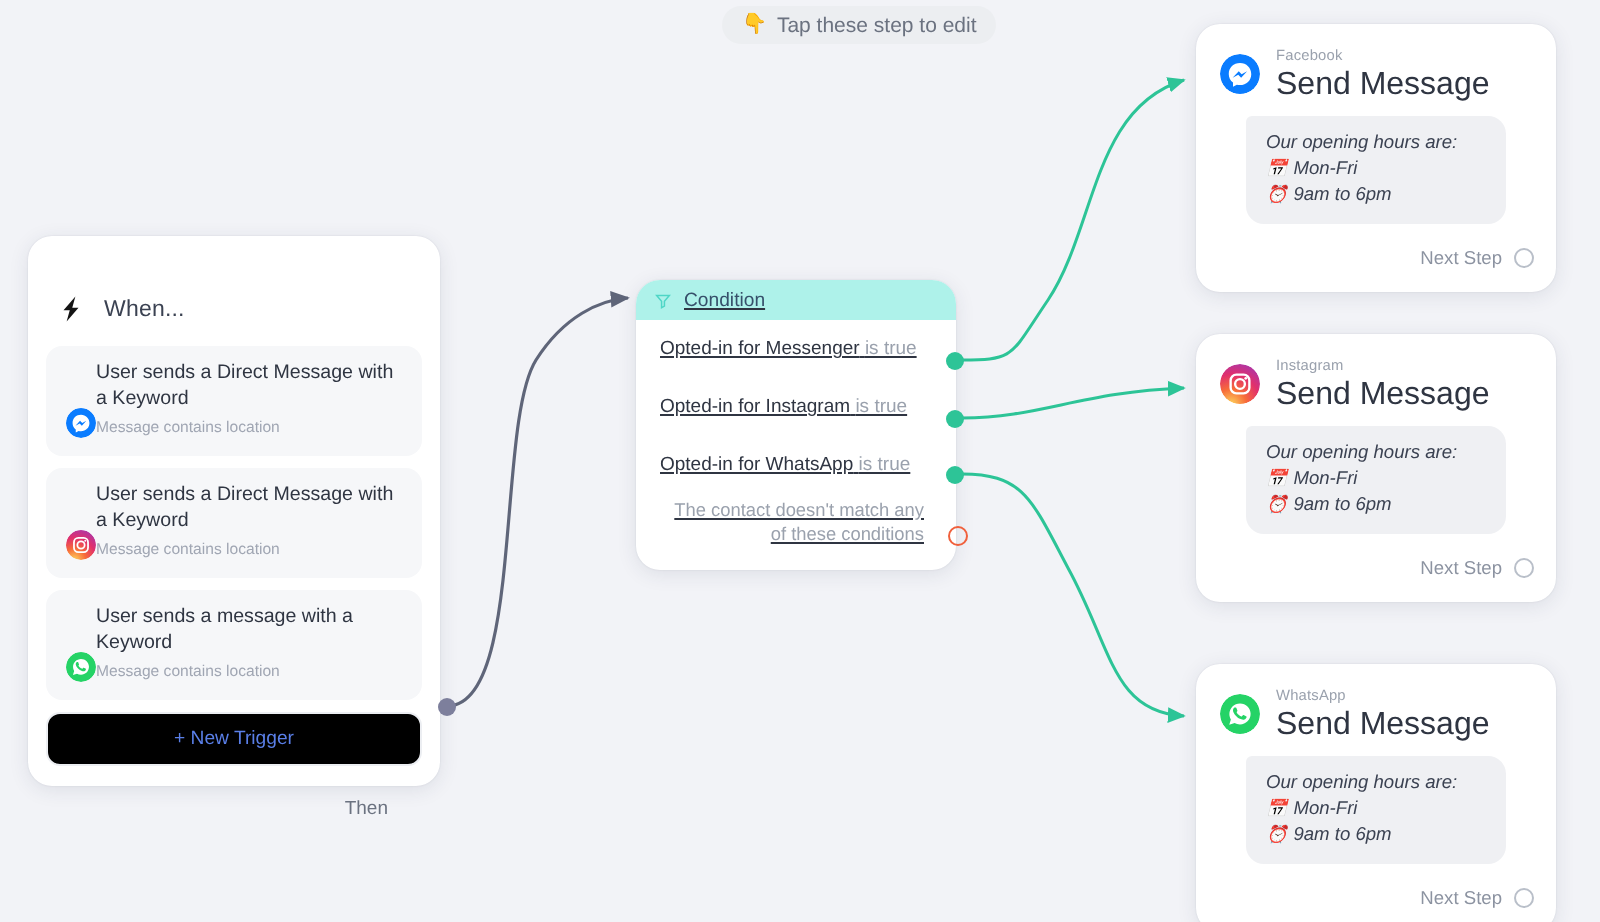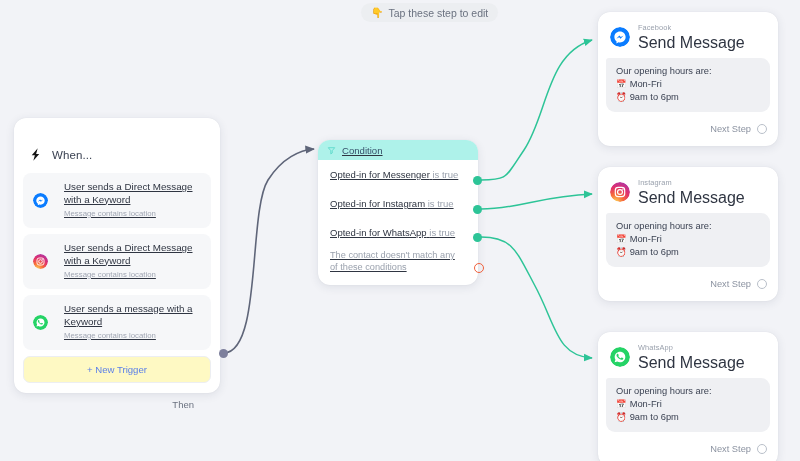--- a/index.html
+++ b/index.html
@@ -78,23 +78,22 @@
     font-size: 11.5px;
     color: #3b4252;
     letter-spacing: .1px;
   }
   .trigger-item {
     margin: 0 9px 6px 9px;
     padding: 8px 10px 9px 10px;
     background: #f6f7f9;
     border-radius: 8px;
     display: flex;
-    gap: 16px;
-    align-items: center;
-    text-decoration: underline;
+    gap: 0;
+    align-items: flex-end;
   }
   .trigger-item:last-of-type { margin-bottom: 8px; }
   .ch-icon {
     width: 15px;
     height: 15px;
     border-radius: 50%;
     flex: 0 0 15px;
     margin-top: 1px;
     display: block;
   }
@@ -108,21 +107,21 @@
     font-size: 7.8px;
     line-height: 11px;
     color: #a0a6b3;
     margin-top: 2px;
   }
   .new-trigger-btn {
     margin: 4px 9px 0 9px;
     height: 25px;
     border: 1px solid #eceef2;
     border-radius: 7px;
-    background: #fef9c3;
+    background: #000000;
     display: flex;
     align-items: center;
     justify-content: center;
     font-size: 9.6px;
     color: #5a7fe8;
     cursor: pointer;
   }
   .then-label {
     position: absolute;
     right: 26px;
@@ -155,21 +154,21 @@
   }
   .cond-row {
     padding: 9px 12px 8px 12px;
     font-size: 9.5px;
     color: #2f3542;
     line-height: 12px;
   }
   .cond-row .faint { color: #9aa1ad; }
   .cond-fallback {
     padding: 2px 16px 4px 12px;
-    text-align: left;
+    text-align: right;
     font-size: 9.2px;
     line-height: 12px;
     color: #9aa1ad;
   }
 
   
   .action-card {
     width: 180px;
     padding: 0 0 6px 0;
   }
@@ -196,25 +195,26 @@
     line-height: 9px;
     letter-spacing: .1px;
   }
   .action-title {
     font-size: 16px;
     color: #2f3542;
     line-height: 14px;
     margin-top: 4px;
   }
   .msg-bubble {
-    margin: 0 8px;
+    margin: 0 25px;
     background: #eff0f3;
     border-radius: 9px;
     border-top-left-radius: 3px;
     padding: 7px 10px 8px 10px;
+    font-style: italic;
   }
   .msg-line {
     font-size: 9.3px;
     line-height: 13px;
     color: #3b4252;
     display: flex;
     align-items: center;
     gap: 3px;
   }
   .msg-line .line-emoji { font-size: 8.6px; }

